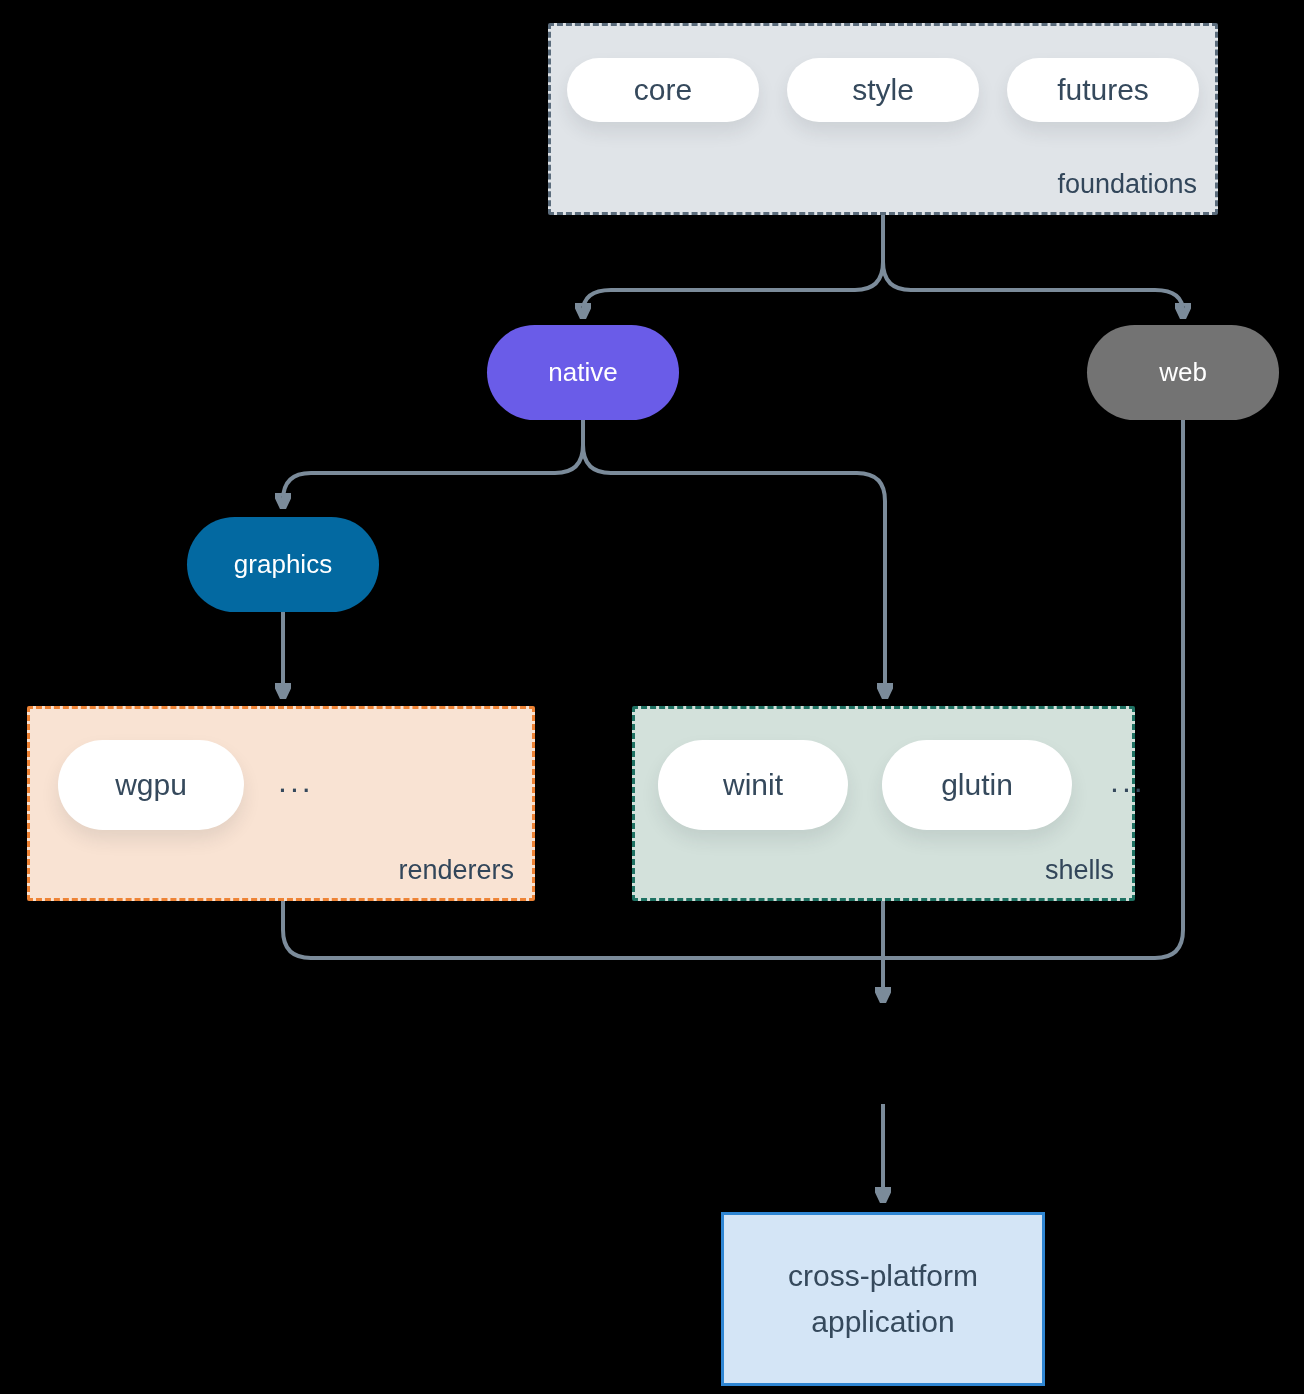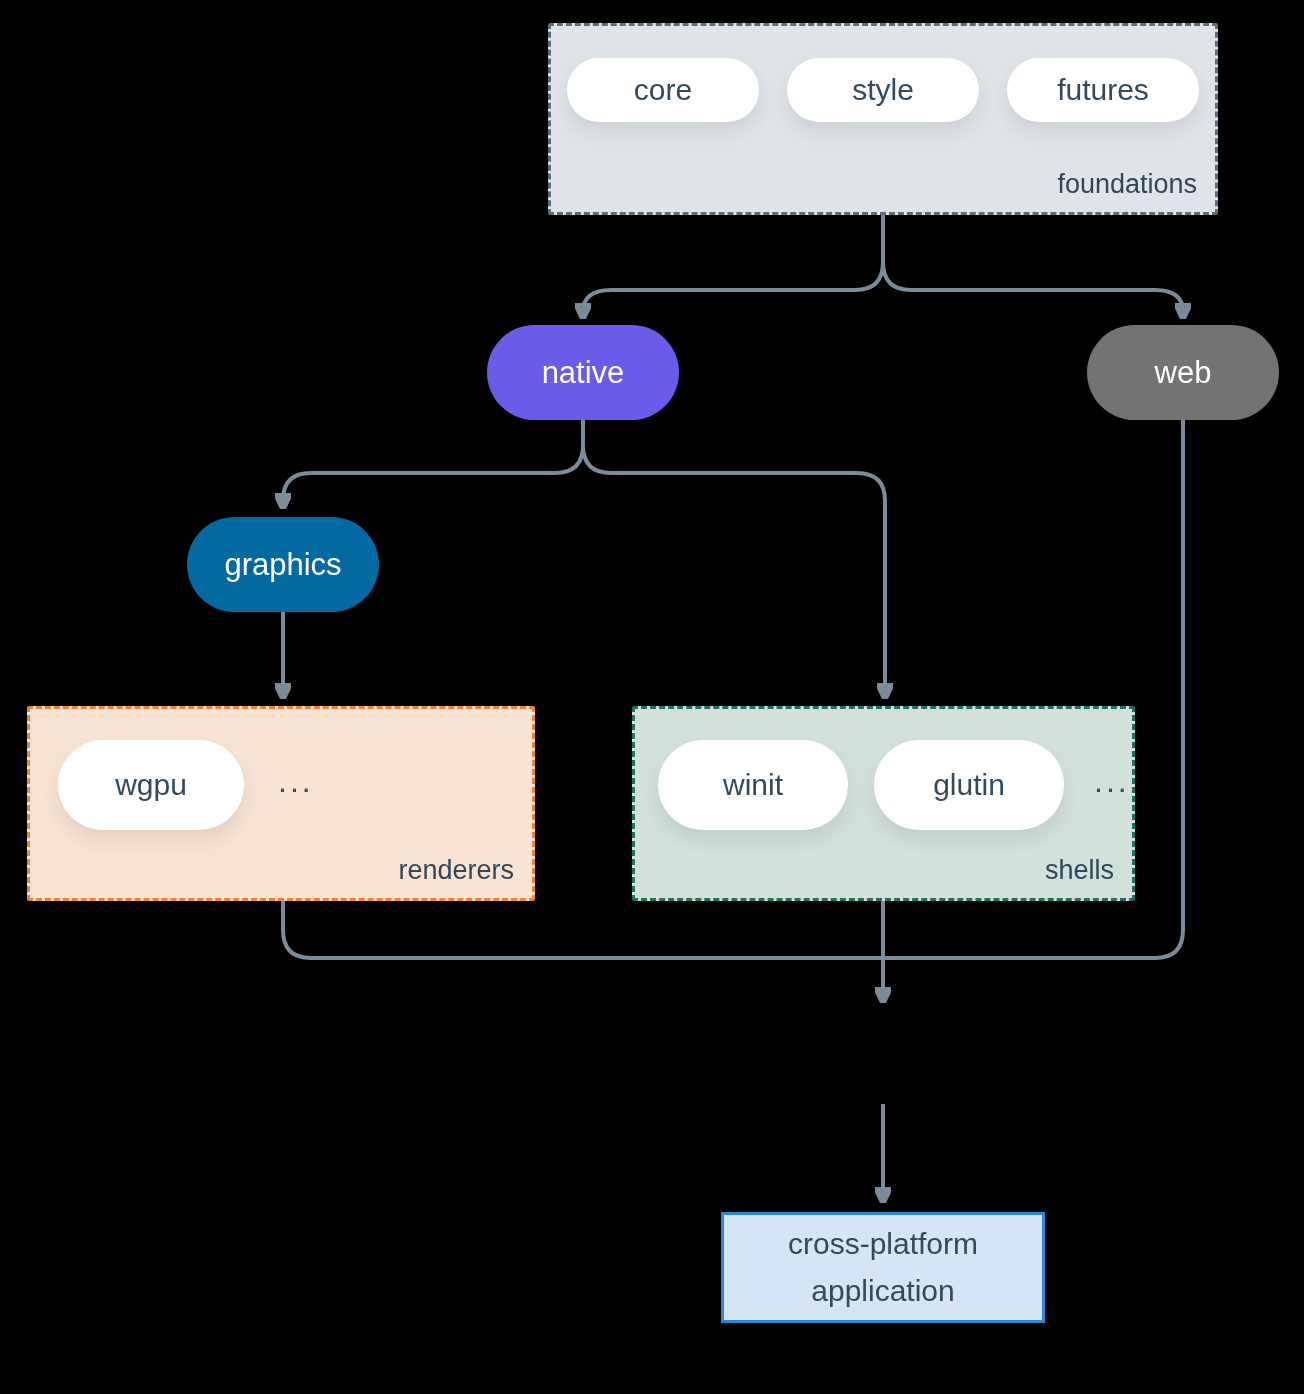--- a/index.html
+++ b/index.html
@@ -14,44 +14,44 @@
   .groupbox{position:absolute;border:3px dashed;border-radius:2px;}
   .groupbox .pillrow{position:absolute;left:0;right:0;display:flex;align-items:center;}
   .groupbox .grouplabel{
     position:absolute;right:18px;bottom:12px;font-size:27px;color:#32465a;text-align:center;
   }
   .box-foundations{left:548px;top:23px;width:670px;height:192px;background:#e0e4e8;border-color:#5b6c7c;}
   .box-foundations .pillrow{top:32px;justify-content:center;gap:28px;}
   .box-renderers{left:27px;top:706px;width:508px;height:195px;background:#f9e3d3;border-color:#ee8335;}
   .box-renderers .pillrow{top:31px;left:28px;right:auto;gap:30px;}
   .box-shells{left:632px;top:706px;width:503px;height:195px;background:#d3e1db;border-color:#1f7263;}
-  .box-shells .pillrow{top:31px;left:23px;right:auto;gap:26px;}
+  .box-shells .pillrow{top:31px;left:23px;right:auto;gap:34px;}
 
   .pill{
     display:flex;align-items:center;justify-content:center;
     background:#fff;color:#35495c;font-size:30px;border-radius:46px;
     box-shadow:0 10px 18px rgba(40,50,60,0.10);
   }
   .pill.in-foundations{width:192px;height:64px;}
   .pill.in-renderers{width:186px;height:90px;}
   .pill.in-shells{width:190px;height:90px;}
 
   .ellipsis{font-size:32px;color:#35495c;letter-spacing:3px;padding-left:4px;padding-bottom:8px;}
 
   .node{
     position:absolute;display:flex;align-items:center;justify-content:center;
-    width:192px;height:95px;border-radius:48px;color:#fff;font-size:31px;
+    width:192px;height:95px;border-radius:48px;color:#fff;font-size:26px;
   }
   .node-native{left:487px;top:325px;background:#6a5ce8;}
   .node-web{left:1087px;top:325px;background:#737373;}
   .node-graphics{left:187px;top:517px;background:#0369a1;}
   .node-iced{left:787px;top:1010px;background:#2e8bdb;height:94px;}
 
   .appbox{
-    position:absolute;left:721px;top:1212px;width:324px;height:111px;
+    position:absolute;left:721px;top:1212px;width:324px;height:174px;
     background:#d4e5f6;border:3px solid #2f86d3;
     display:flex;align-items:center;justify-content:center;text-align:center;
     color:#35495c;font-size:30px;line-height:1.55;padding:0 24px;
   }
 </style>
 </head>
 <body>
 
 <div class="canvas">
 

